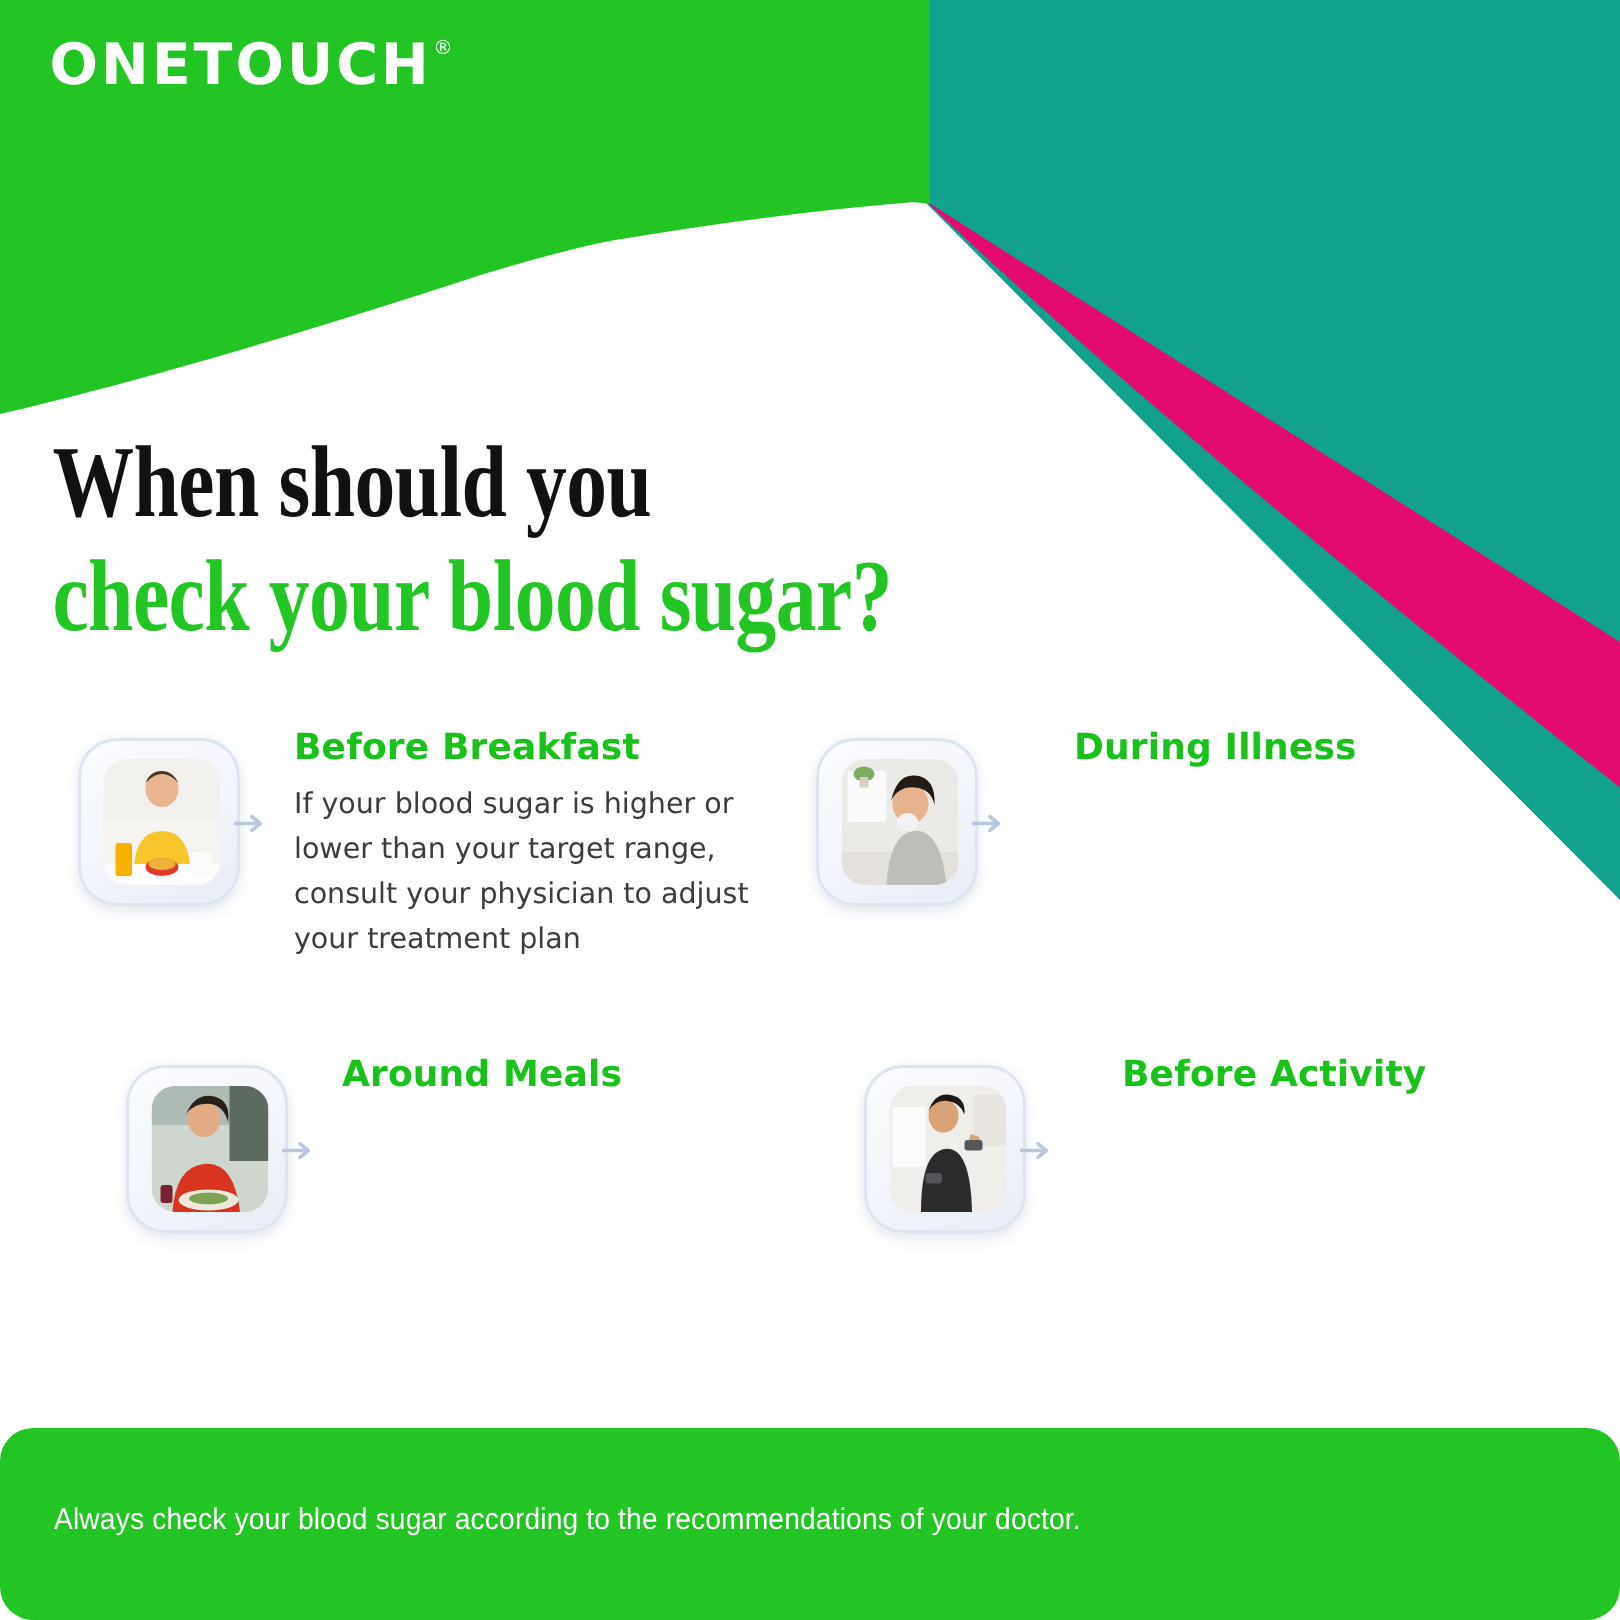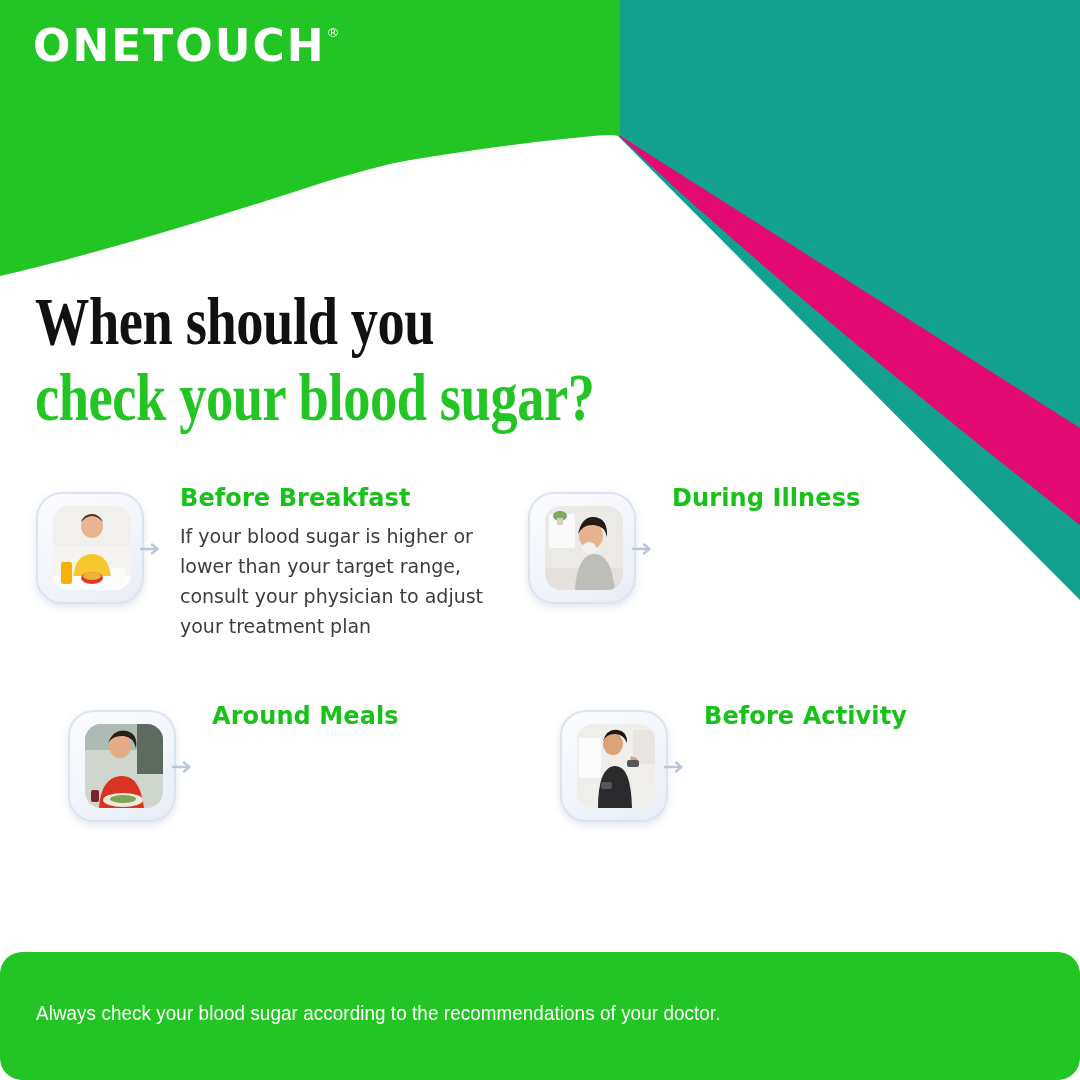--- a/index.html
+++ b/index.html
@@ -32,21 +32,21 @@
     position: absolute;
     left: 33px;
     top: 24px;
     display: flex;
     align-items: flex-start;
     color: #ffffff;
     z-index: 5;
   }
   .logo-word {
     font-family: "DejaVu Sans", sans-serif;
-    font-size: 44px;
+    font-size: 38px;
     font-weight: 700;
     letter-spacing: 2.0px;
     line-height: 1;
     color: #ffffff;
   }
   .logo-reg {
     font-family: "DejaVu Sans", sans-serif;
     font-size: 13px;
     line-height: 1;
     margin-top: 2px;
@@ -70,36 +70,36 @@
     white-space: nowrap;
     transform: scaleX(0.80);
     transform-origin: left center;
   }
   .headline-line.dark { color: #111111; }
   .headline-line.green { color: #22c523; }
 
   
   .grid {
     position: absolute;
-    left: 0;
+    left: 16px;
     top: 478px;
     width: 880px;
     z-index: 5;
   }
   .grid-row {
     display: flex;
     width: 1080px;
   }
   .grid-row + .grid-row { margin-top: 55px; padding-left: 32px; }
   .cell {
     display: flex;
     align-items: flex-start;
   }
   .cell.col-a { width: 520px; padding-left: 36px; box-sizing: border-box; }
-  .cell.col-b { width: 540px; padding-left: 8px; box-sizing: border-box; }
+  .cell.col-b { width: 540px; padding-left: 8px; box-sizing: border-box; gap: 28px; }
 
   
   .thumb-wrap {
     position: relative;
     flex: 0 0 auto;
     width: 118px;
     height: 120px;
     margin-top: 14px;
   }
   .thumb-card {

